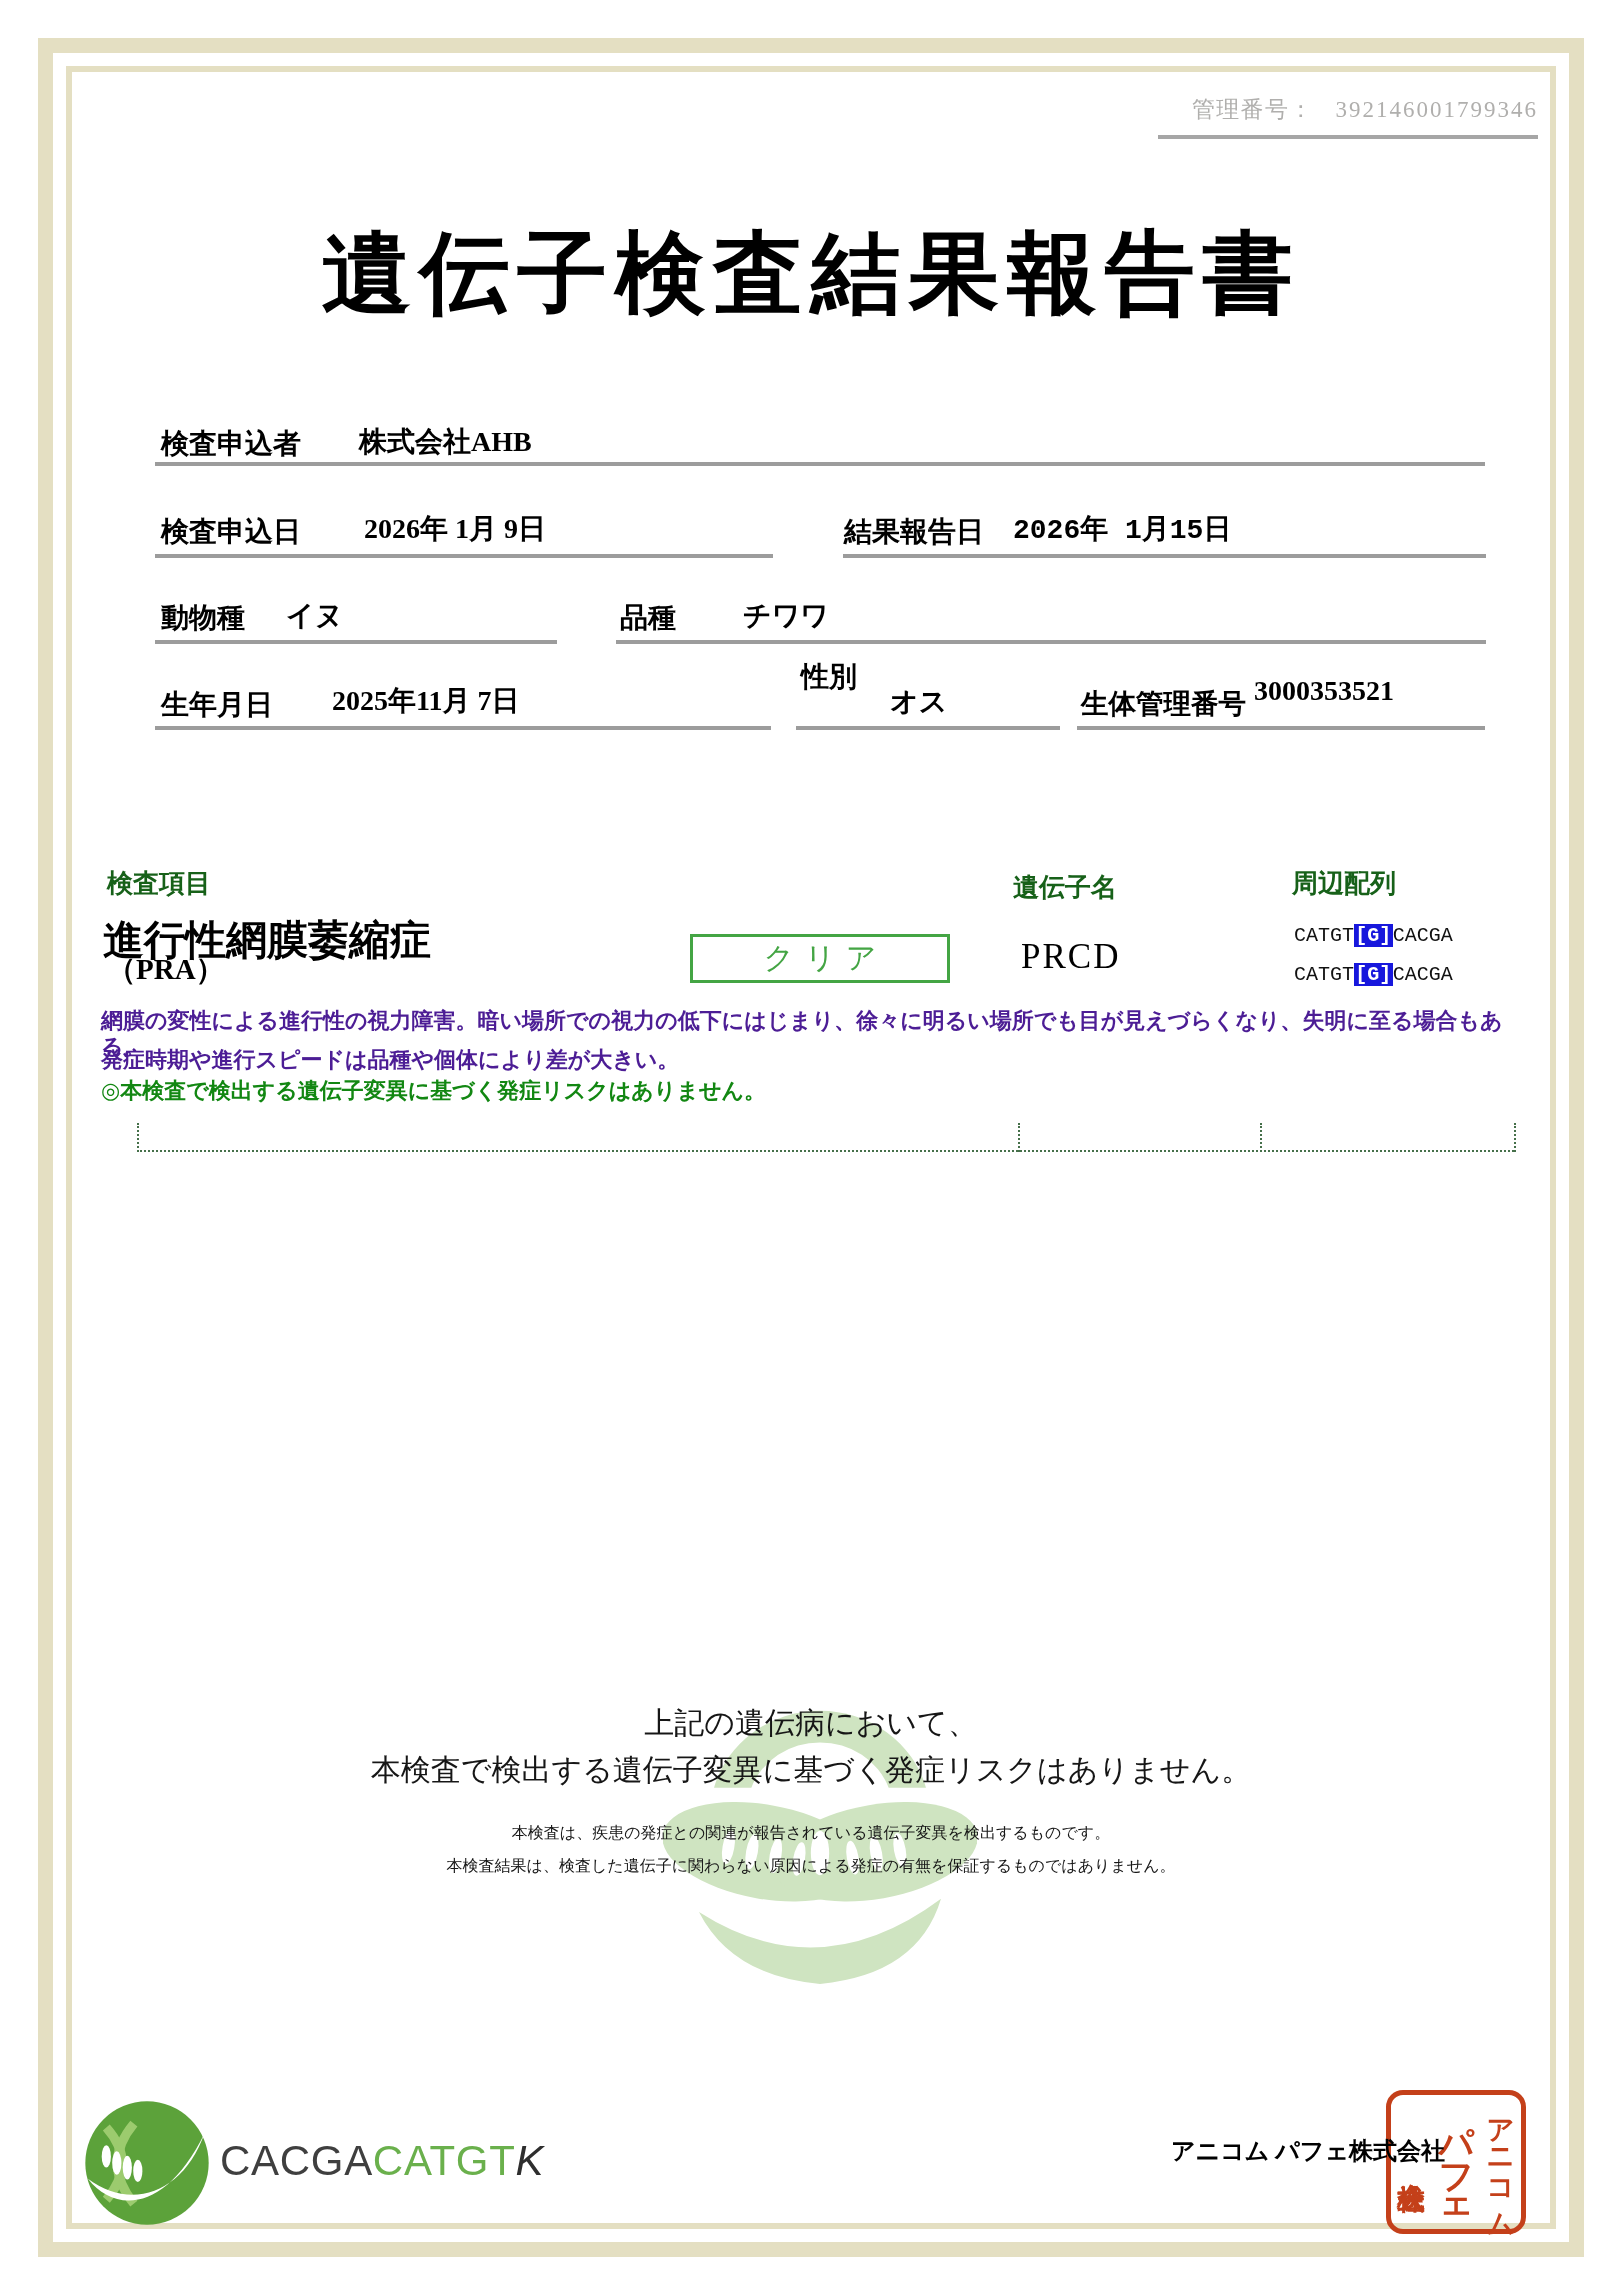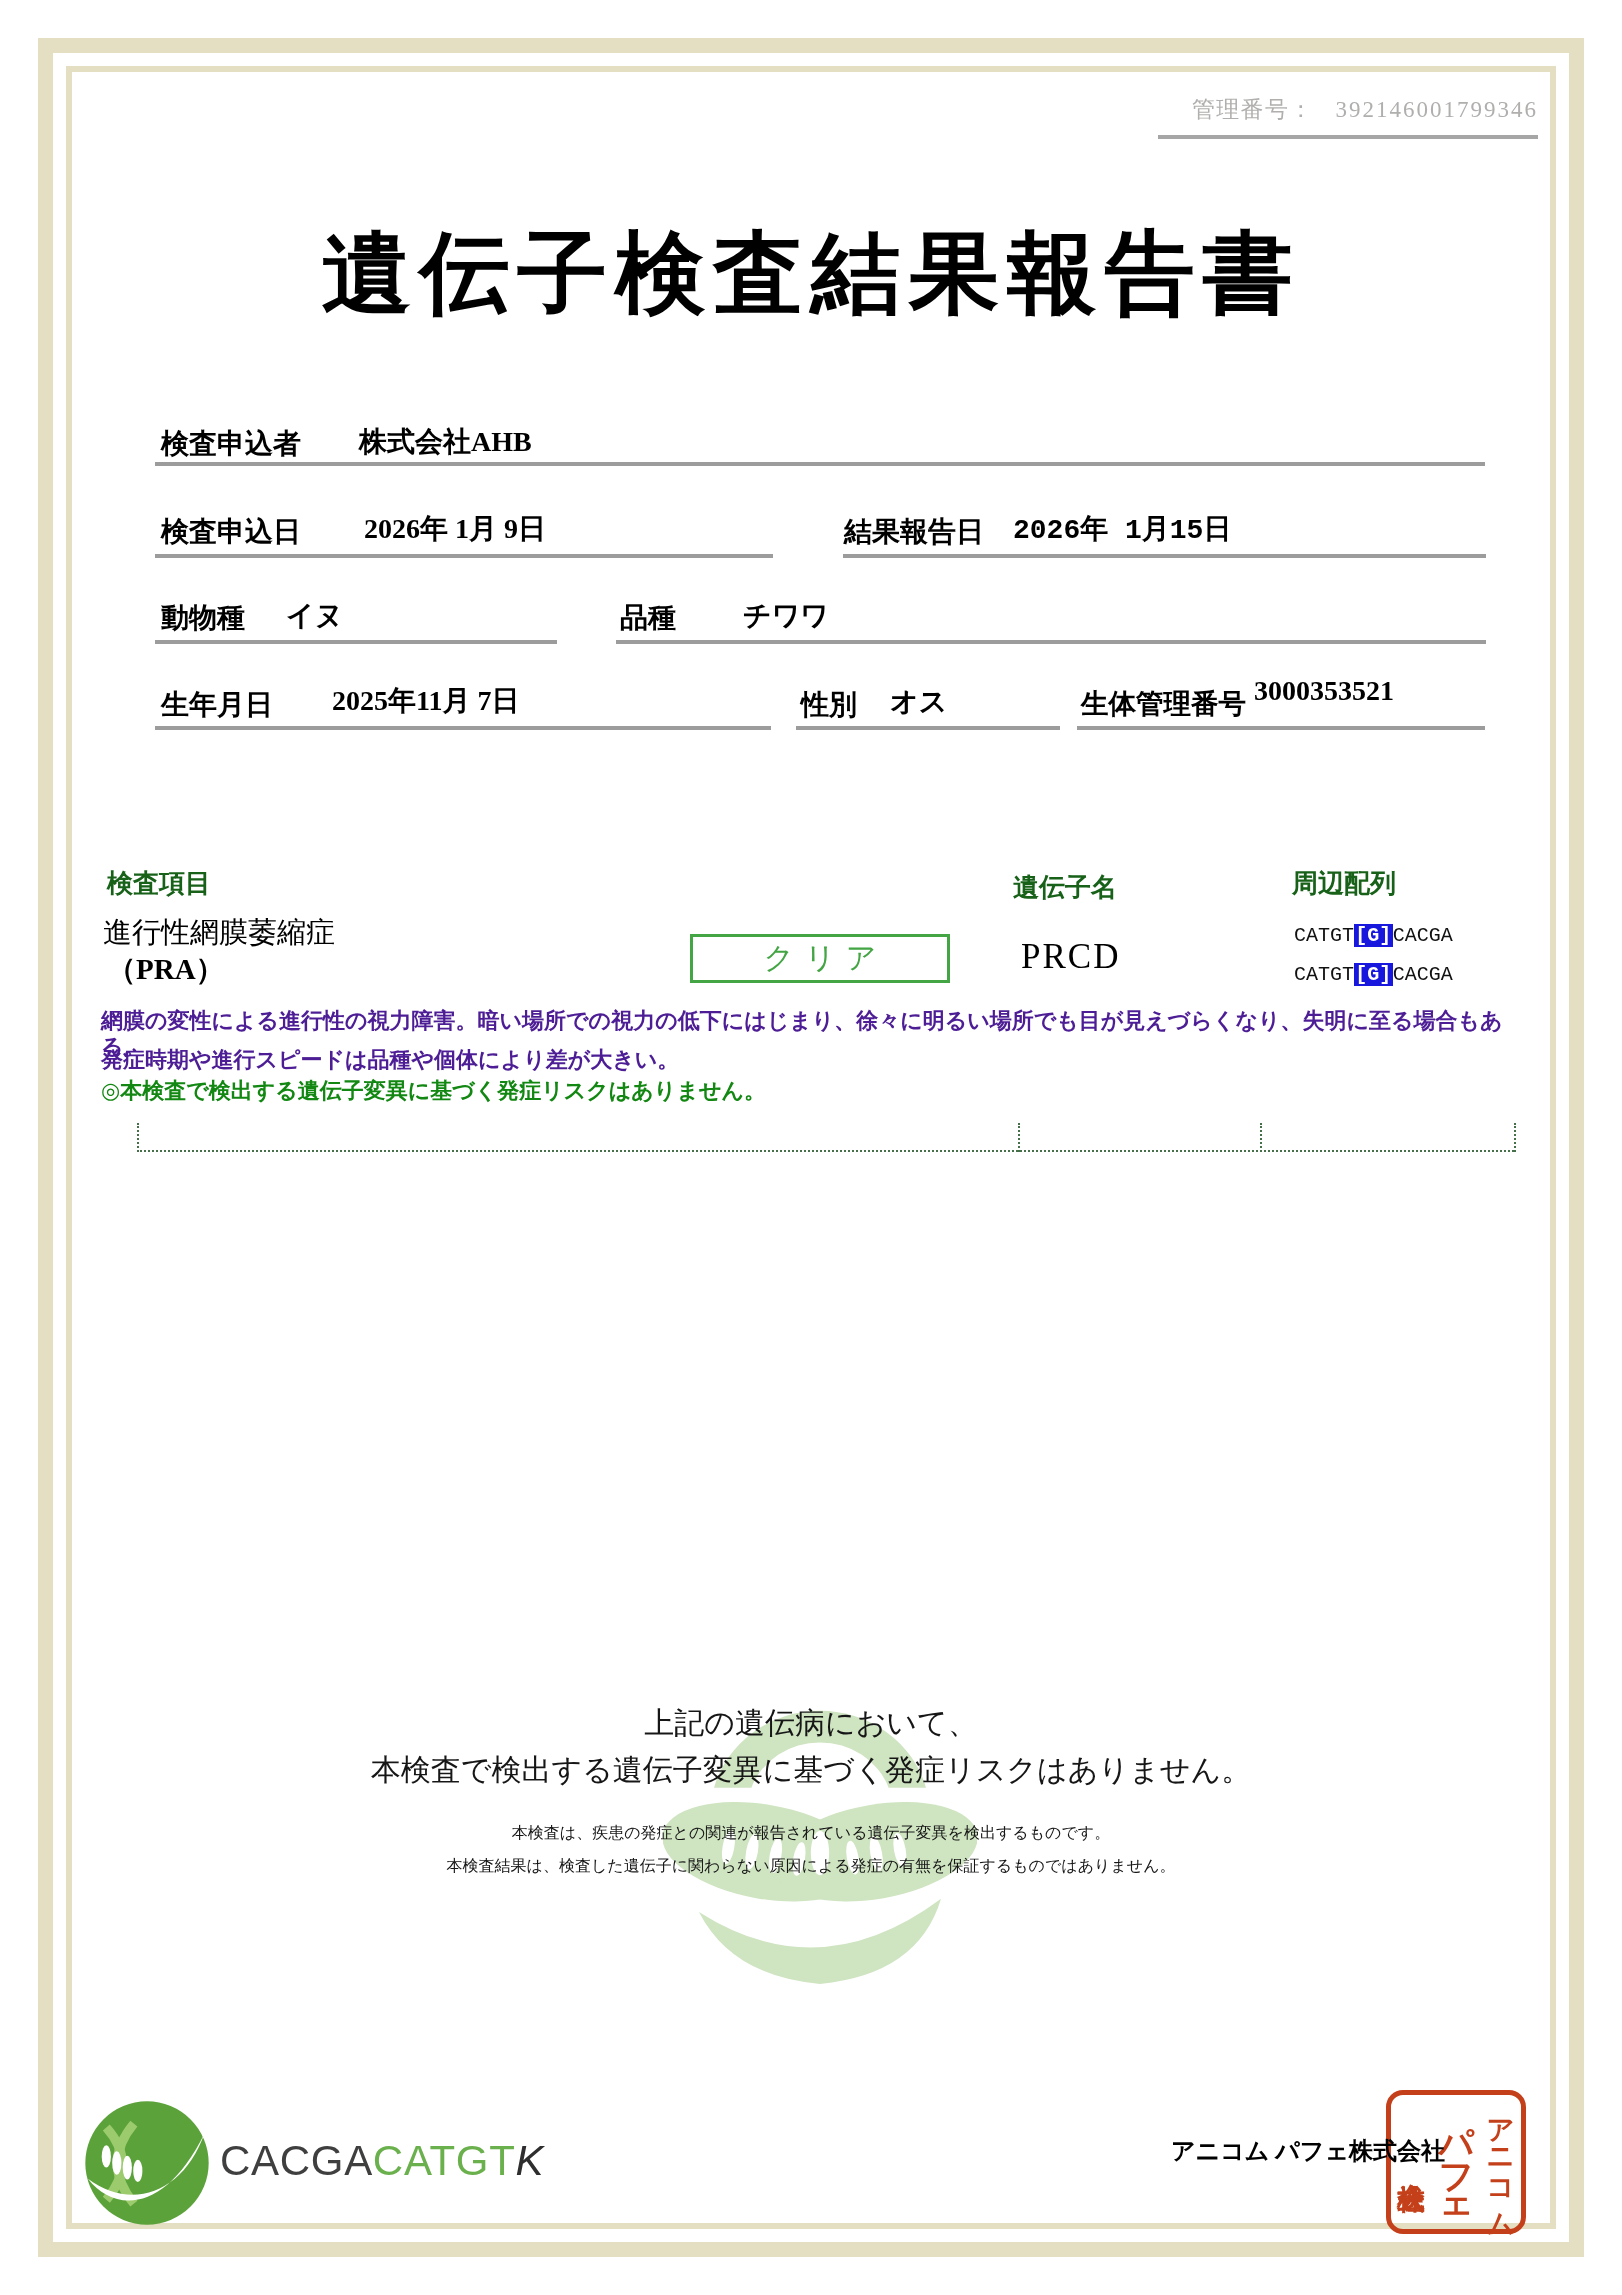--- a/index.html
+++ b/index.html
@@ -21,21 +21,21 @@
   
   .title{top:213px;left:0;width:1622px;text-align:center;font-size:90px;font-weight:bold;letter-spacing:7.9px;color:#000;white-space:nowrap;}
 
   
   .f{font-size:28px;font-weight:bold;color:#000;}
   .u{height:3.9px;background:#9c9c9c;}
 
   
   .g-head{font-size:26px;font-weight:bold;color:#176119;}
 
-  .item-name{font-size:29px;font-weight:normal;color:#000;}
+  .item-name{font-size:41px;font-weight:bold;color:#000;}
   .item-sub{font-size:29px;font-weight:bold;color:#000;}
 
   .result-box{left:690px;top:934px;width:254px;height:43px;border:3.3px solid #44a544;
     display:flex;align-items:center;justify-content:center;}
   .result-box span{color:#44a544;font-size:30px;letter-spacing:10.5px;padding-left:10.5px;}
 
   .gene-name{left:1021px;top:937px;font-size:35px;color:#000;letter-spacing:2px;}
 
   .seq{left:1294px;font-family:"Liberation Mono","DejaVu Sans Mono",monospace;font-size:20px;color:#111;}
   .seq .var{background:#1717dd;color:#ffffff;padding:0 1.3px;font-weight:bold;}
@@ -112,21 +112,21 @@
 <div class="abs f" style="left:161px;top:599px;">動物種</div>
 <div class="abs f" style="left:286px;top:597px;">イヌ</div>
 <div class="abs u" style="left:155px;top:640px;width:402px;"></div>
 <div class="abs f" style="left:620px;top:599px;">品種</div>
 <div class="abs f" style="left:743px;top:597px;">チワワ</div>
 <div class="abs u" style="left:616px;top:640px;width:870px;"></div>
 
 <div class="abs f" style="left:161px;top:686px;">生年月日</div>
 <div class="abs f" style="left:332px;top:682px;">2025年11月 7日</div>
 <div class="abs u" style="left:155px;top:726px;width:616px;"></div>
-<div class="abs f" style="left:801px;top:686px;text-align:center;">性別</div>
+<div class="abs f" style="left:801px;top:658px;text-align:center;">性別</div>
 <div class="abs f" style="left:890px;top:683px;">オス</div>
 <div class="abs u" style="left:796px;top:726px;width:264px;"></div>
 <div class="abs f" style="left:1081px;top:686px;font-size:27.5px;">生体管理番号</div>
 <div class="abs f" style="left:1254px;top:675px;">3000353521</div>
 <div class="abs u" style="left:1077px;top:726px;width:408px;"></div>
 
 <div class="abs g-head" style="left:107px;top:866px;">検査項目</div>
 <div class="abs item-name" style="left:103px;top:913px;">進行性網膜萎縮症</div>
 <div class="abs item-sub" style="left:107px;top:950px;">（PRA）</div>
 

